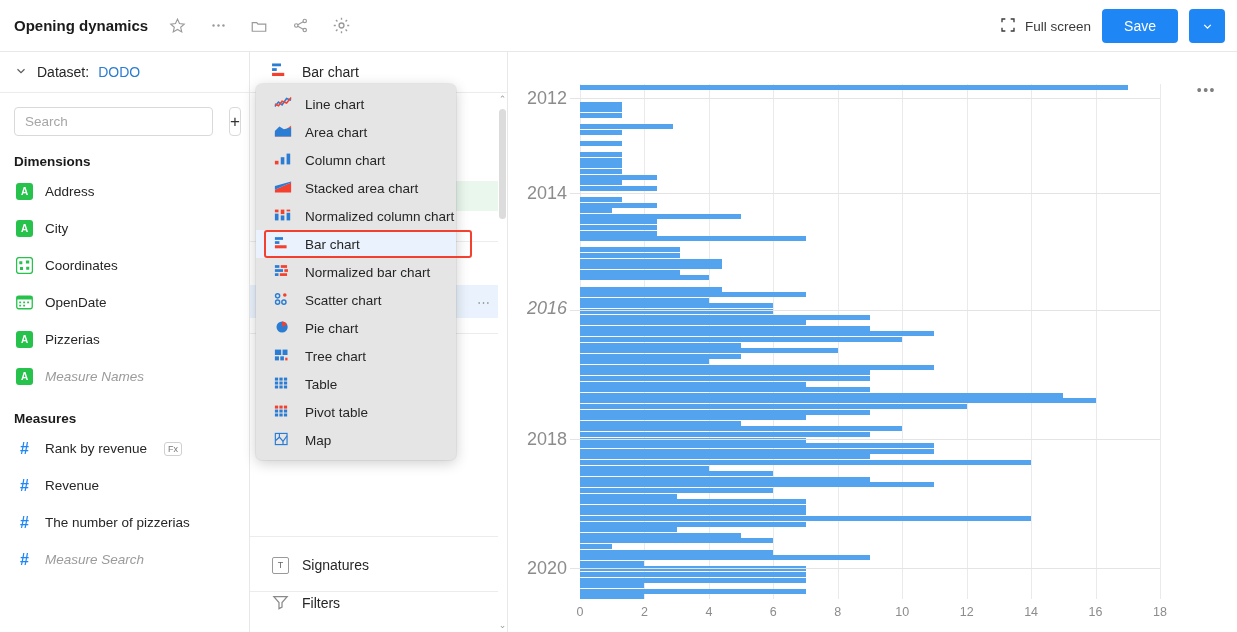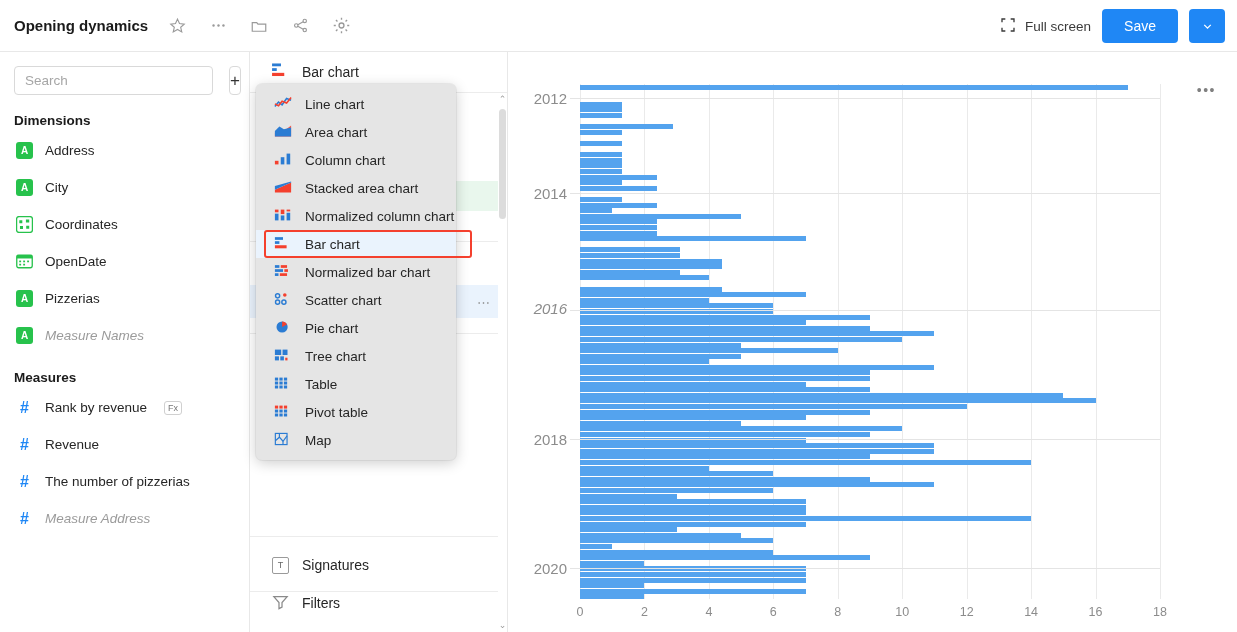--- a/index.html
+++ b/index.html
@@ -186,21 +186,21 @@
     width: 580px; height: 515px;
   }
   .gridline-v {
     position: absolute; top: 0; width: 1px; height: 515px; background: #eaeaea;
   }
   .gridline-h {
     position: absolute; left: -10px; width: 590px; height: 1px; background: #e4e4e4;
   }
   .ytick-label {
     position: absolute; right: 100%; margin-right: 13px;
-    font-size: 15px; color: #8c8c8c; transform: translateY(-50%);
+    font-size: 18px; color: #8c8c8c; transform: translateY(-50%);
     white-space: nowrap;
   }
   .xtick-label {
     position: absolute; top: 521px; font-size: 12.5px; color: #8c8c8c;
     transform: translateX(-50%); white-space: nowrap;
   }
   .bar { position: absolute; height: 5px; background: #54a3ee; left: 0; }
 </style>
 </head>
 <body>
@@ -255,20 +255,29 @@
       <button class="save-btn">Save</button>
       <button class="save-caret">
         <svg width="13" height="13" viewBox="0 0 24 24" fill="none" stroke="#fff" stroke-width="2.4">
           <polyline points="6,9 12,15 18,9"></polyline>
         </svg>
       </button>
     </div>
   </div>
 
   <div class="left-panel">
+    <div class="dataset-row">
+      <span>
+        <svg width="14" height="14" viewBox="0 0 24 24" fill="none" stroke="#5a5a5a" stroke-width="2">
+          <polyline points="6,9 12,15 18,9"></polyline>
+        </svg>
+      </span>
+      <span class="dataset-label">Dataset:</span>
+      <span class="dataset-value">DODO</span>
+    </div>
 
     <div class="search-row">
       <input class="search-input" type="text" placeholder="Search" style="">
       <div class="add-btn">+</div>
     </div>
 
     <div class="section-title">Dimensions</div>
     <div class="field-row">
       <span class="ficon ficon-a">A</span>
       <span class="field-name">Address</span>
@@ -320,21 +329,21 @@
     <div class="field-row">
       <span class="ficon ficon-hash">#</span>
       <span class="field-name">Revenue</span>
     </div>
     <div class="field-row">
       <span class="ficon ficon-hash">#</span>
       <span class="field-name">The number of pizzerias</span>
     </div>
     <div class="field-row">
       <span class="ficon ficon-hash">#</span>
-      <span class="field-name muted">Measure Address</span>
+      <span class="field-name muted">Measure Search</span>
     </div>
   </div>
 
   <div class="center-panel">
     <div class="charttype-row">
       <span>
         <svg width="17" height="15" viewBox="0 0 18 16">
           <rect x="0" y="0.5" width="9.5" height="3" fill="#2b7cd3"></rect>
           <rect x="0" y="5.5" width="5" height="3" fill="#2b7cd3"></rect>
           <rect x="0" y="10.5" width="13" height="3.4" fill="#f4402e"></rect>

